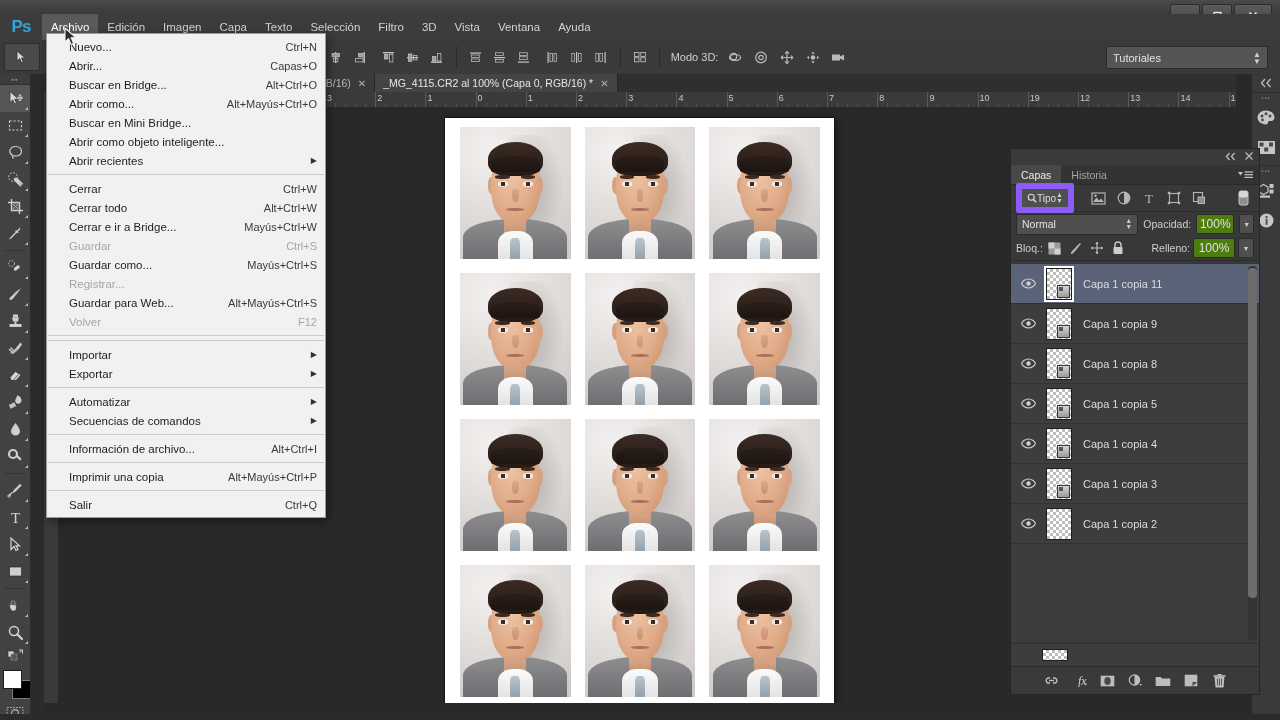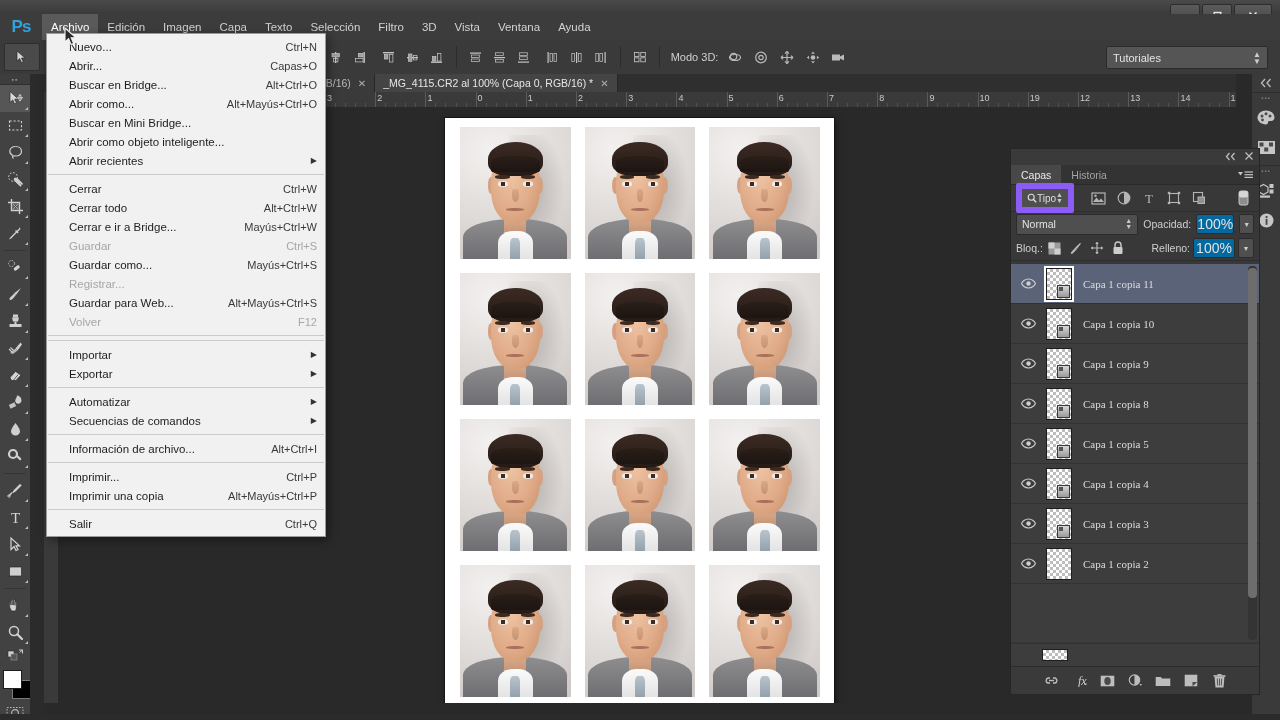--- a/index.html
+++ b/index.html
@@ -143,42 +143,42 @@
   .lp-tab{padding:0 10px;display:flex;align-items:center;font-size:10.5px;color:#a4a4a4;}
   .lp-tab.active{background:#484848;color:#eaeaea;}
   .lp-menu{margin-left:auto;display:flex;align-items:center;padding-right:6px;color:#c5c5c5;font-size:10px;}
   .lp-filter{height:26px;display:flex;align-items:center;padding:0 5px;gap:4px;border-bottom:1px solid #2d2d2d;}
   .fbox{height:18px;background:#4f4f4f;border:6px solid #8b5cf6;border-radius:2px;
     display:flex;align-items:center;padding:0 5px;font-size:10px;color:#ddd;}
   .fico{width:21px;height:20px;display:flex;align-items:center;justify-content:center;color:#b5b5b5;}
   .lp-blend{height:24px;display:flex;align-items:center;padding:0 5px;gap:5px;}
   .blendsel{width:122px;height:19px;background:#4f4f4f;border:1px solid #2b2b2b;border-radius:2px;
     display:flex;align-items:center;padding:0 5px;font-size:10.5px;color:#e2e2e2;}
-  .numbox{width:40px;height:18px;background:#0369a1;border:1px solid #2b2b2b;border-radius:2px;
-    display:flex;align-items:center;justify-content:center;font-size:14px;color:#e2e2e2;}
+  .numbox{width:40px;height:18px;background:#4d7c0f;border:1px solid #2b2b2b;border-radius:2px;
+    display:flex;align-items:center;justify-content:center;font-size:12px;color:#e2e2e2;}
   .tiny-arrows{font-size:7px;line-height:6px;color:#c9c9c9;margin-left:auto;text-align:center;}
   .dd{width:14px;height:18px;background:#4f4f4f;border:1px solid #2b2b2b;border-radius:2px;
     display:flex;align-items:center;justify-content:center;font-size:7px;color:#ccc;}
   .lp-lock{height:24px;display:flex;align-items:center;padding:0 5px;gap:3px;border-bottom:1px solid #2d2d2d;}
   .lbl{font-size:10.5px;color:#cfcfcf;}
   .lockico{width:18px;height:18px;display:flex;align-items:center;justify-content:center;color:#b0b0b0;}
   .layerlist{position:absolute;left:0;top:115px;right:0;bottom:52px;overflow:hidden;background:#3d3d3d;}
   .layerrow{height:39px;display:flex;align-items:center;border-bottom:1px solid #323232;padding-left:4px;}
   .layerrow.sel{background:#5a6378;}
   .eye{width:26px;height:39px;display:flex;align-items:center;justify-content:center;color:#cfcfcf;}
   .thumbwrap{width:36px;height:34px;display:flex;align-items:center;justify-content:center;}
   .thumb{width:24px;height:30px;border:1px solid #1e1e1e;position:relative;overflow:hidden;
     background-image:linear-gradient(45deg,#bdbdbd 25%,transparent 25%,transparent 75%,#bdbdbd 75%),
                      linear-gradient(45deg,#bdbdbd 25%,#fff 25%,#fff 75%,#bdbdbd 75%);
     background-size:6px 6px;background-position:0 0,3px 3px;}
   .thumb.sel{outline:2px solid #fff;outline-offset:0;}
   .mini{position:absolute;right:1px;bottom:1px;width:11px;height:11px;
     background:linear-gradient(#d6d6d6,#9a9a9a);border:1px solid #3a3a3a;}
   .mini:after{content:"";position:absolute;left:1px;top:1px;width:4px;height:4px;background:#555;}
-  .lname{font-size:11px;color:#dcdcdc;padding-left:6px;font-family:Liberation Serif, serif;}
+  .lname{font-size:11px;color:#dcdcdc;padding-left:6px;}
   .scrollbar{position:absolute;right:2px;top:117px;width:9px;bottom:54px;background:#343434;border-radius:4px;}
   .scrollthumb{position:absolute;left:0;top:2px;width:9px;height:330px;background:#6d6d6d;border-radius:4px;}
   .lp-partial{position:absolute;left:0;right:0;bottom:28px;height:22px;background:#3d3d3d;
     border-top:1px solid #323232;display:flex;align-items:center;padding-left:4px;overflow:hidden;}
   .lp-bottom{position:absolute;left:0;right:0;bottom:0;height:27px;background:#3a3a3a;
     border-top:1px solid #2b2b2b;display:flex;align-items:center;justify-content:center;gap:11px;}
   .lb-ico{width:17px;height:18px;display:flex;align-items:center;justify-content:center;color:#bdbdbd;font-size:11px;}
 
   
   .statusbar{position:absolute;left:44px;bottom:0;width:345px;height:15px;
@@ -1117,34 +1117,20 @@
             <svg width="15" height="11" viewBox="0 0 15 11">
               <path d="M7.5 1 C11 1 13.7 3.5 14.4 5.5 C13.7 7.5 11 10 7.5 10 C4 10 1.3 7.5 0.6 5.5 C1.3 3.5 4 1 7.5 1 Z" fill="none" stroke="#cfcfcf" stroke-width="1.1"></path>
               <circle cx="7.5" cy="5.5" r="2.2" fill="#cfcfcf"></circle>
             </svg>
           </div>
           <div class="thumbwrap">
             <div class="thumb">
               <div class="mini"></div>
             </div>
           </div>
-          <div class="lname">Capa 1 copia 10</div>
-        </div>
-        <div class="layerrow">
-          <div class="eye">
-            <svg width="15" height="11" viewBox="0 0 15 11">
-              <path d="M7.5 1 C11 1 13.7 3.5 14.4 5.5 C13.7 7.5 11 10 7.5 10 C4 10 1.3 7.5 0.6 5.5 C1.3 3.5 4 1 7.5 1 Z" fill="none" stroke="#cfcfcf" stroke-width="1.1"></path>
-              <circle cx="7.5" cy="5.5" r="2.2" fill="#cfcfcf"></circle>
-            </svg>
-          </div>
-          <div class="thumbwrap">
-            <div class="thumb">
-              <div class="mini"></div>
-            </div>
-          </div>
           <div class="lname">Capa 1 copia 9</div>
         </div>
         <div class="layerrow">
           <div class="eye">
             <svg width="15" height="11" viewBox="0 0 15 11">
               <path d="M7.5 1 C11 1 13.7 3.5 14.4 5.5 C13.7 7.5 11 10 7.5 10 C4 10 1.3 7.5 0.6 5.5 C1.3 3.5 4 1 7.5 1 Z" fill="none" stroke="#cfcfcf" stroke-width="1.1"></path>
               <circle cx="7.5" cy="5.5" r="2.2" fill="#cfcfcf"></circle>
             </svg>
           </div>
           <div class="thumbwrap">
@@ -1349,24 +1335,20 @@
         <span>Secuencias de comandos</span>
         <span class="sub">▶</span>
       </div>
       <div class="msep"></div>
       <div class="mrow">
         <span>Información de archivo...</span>
         <span class="sc">Alt+Ctrl+I</span>
       </div>
       <div class="msep"></div>
       <div class="mrow">
-        <span>Imprimir...</span>
-        <span class="sc">Ctrl+P</span>
-      </div>
-      <div class="mrow">
         <span>Imprimir una copia</span>
         <span class="sc">Alt+Mayús+Ctrl+P</span>
       </div>
       <div class="msep"></div>
       <div class="mrow">
         <span>Salir</span>
         <span class="sc">Ctrl+Q</span>
       </div>
     </div>
 

